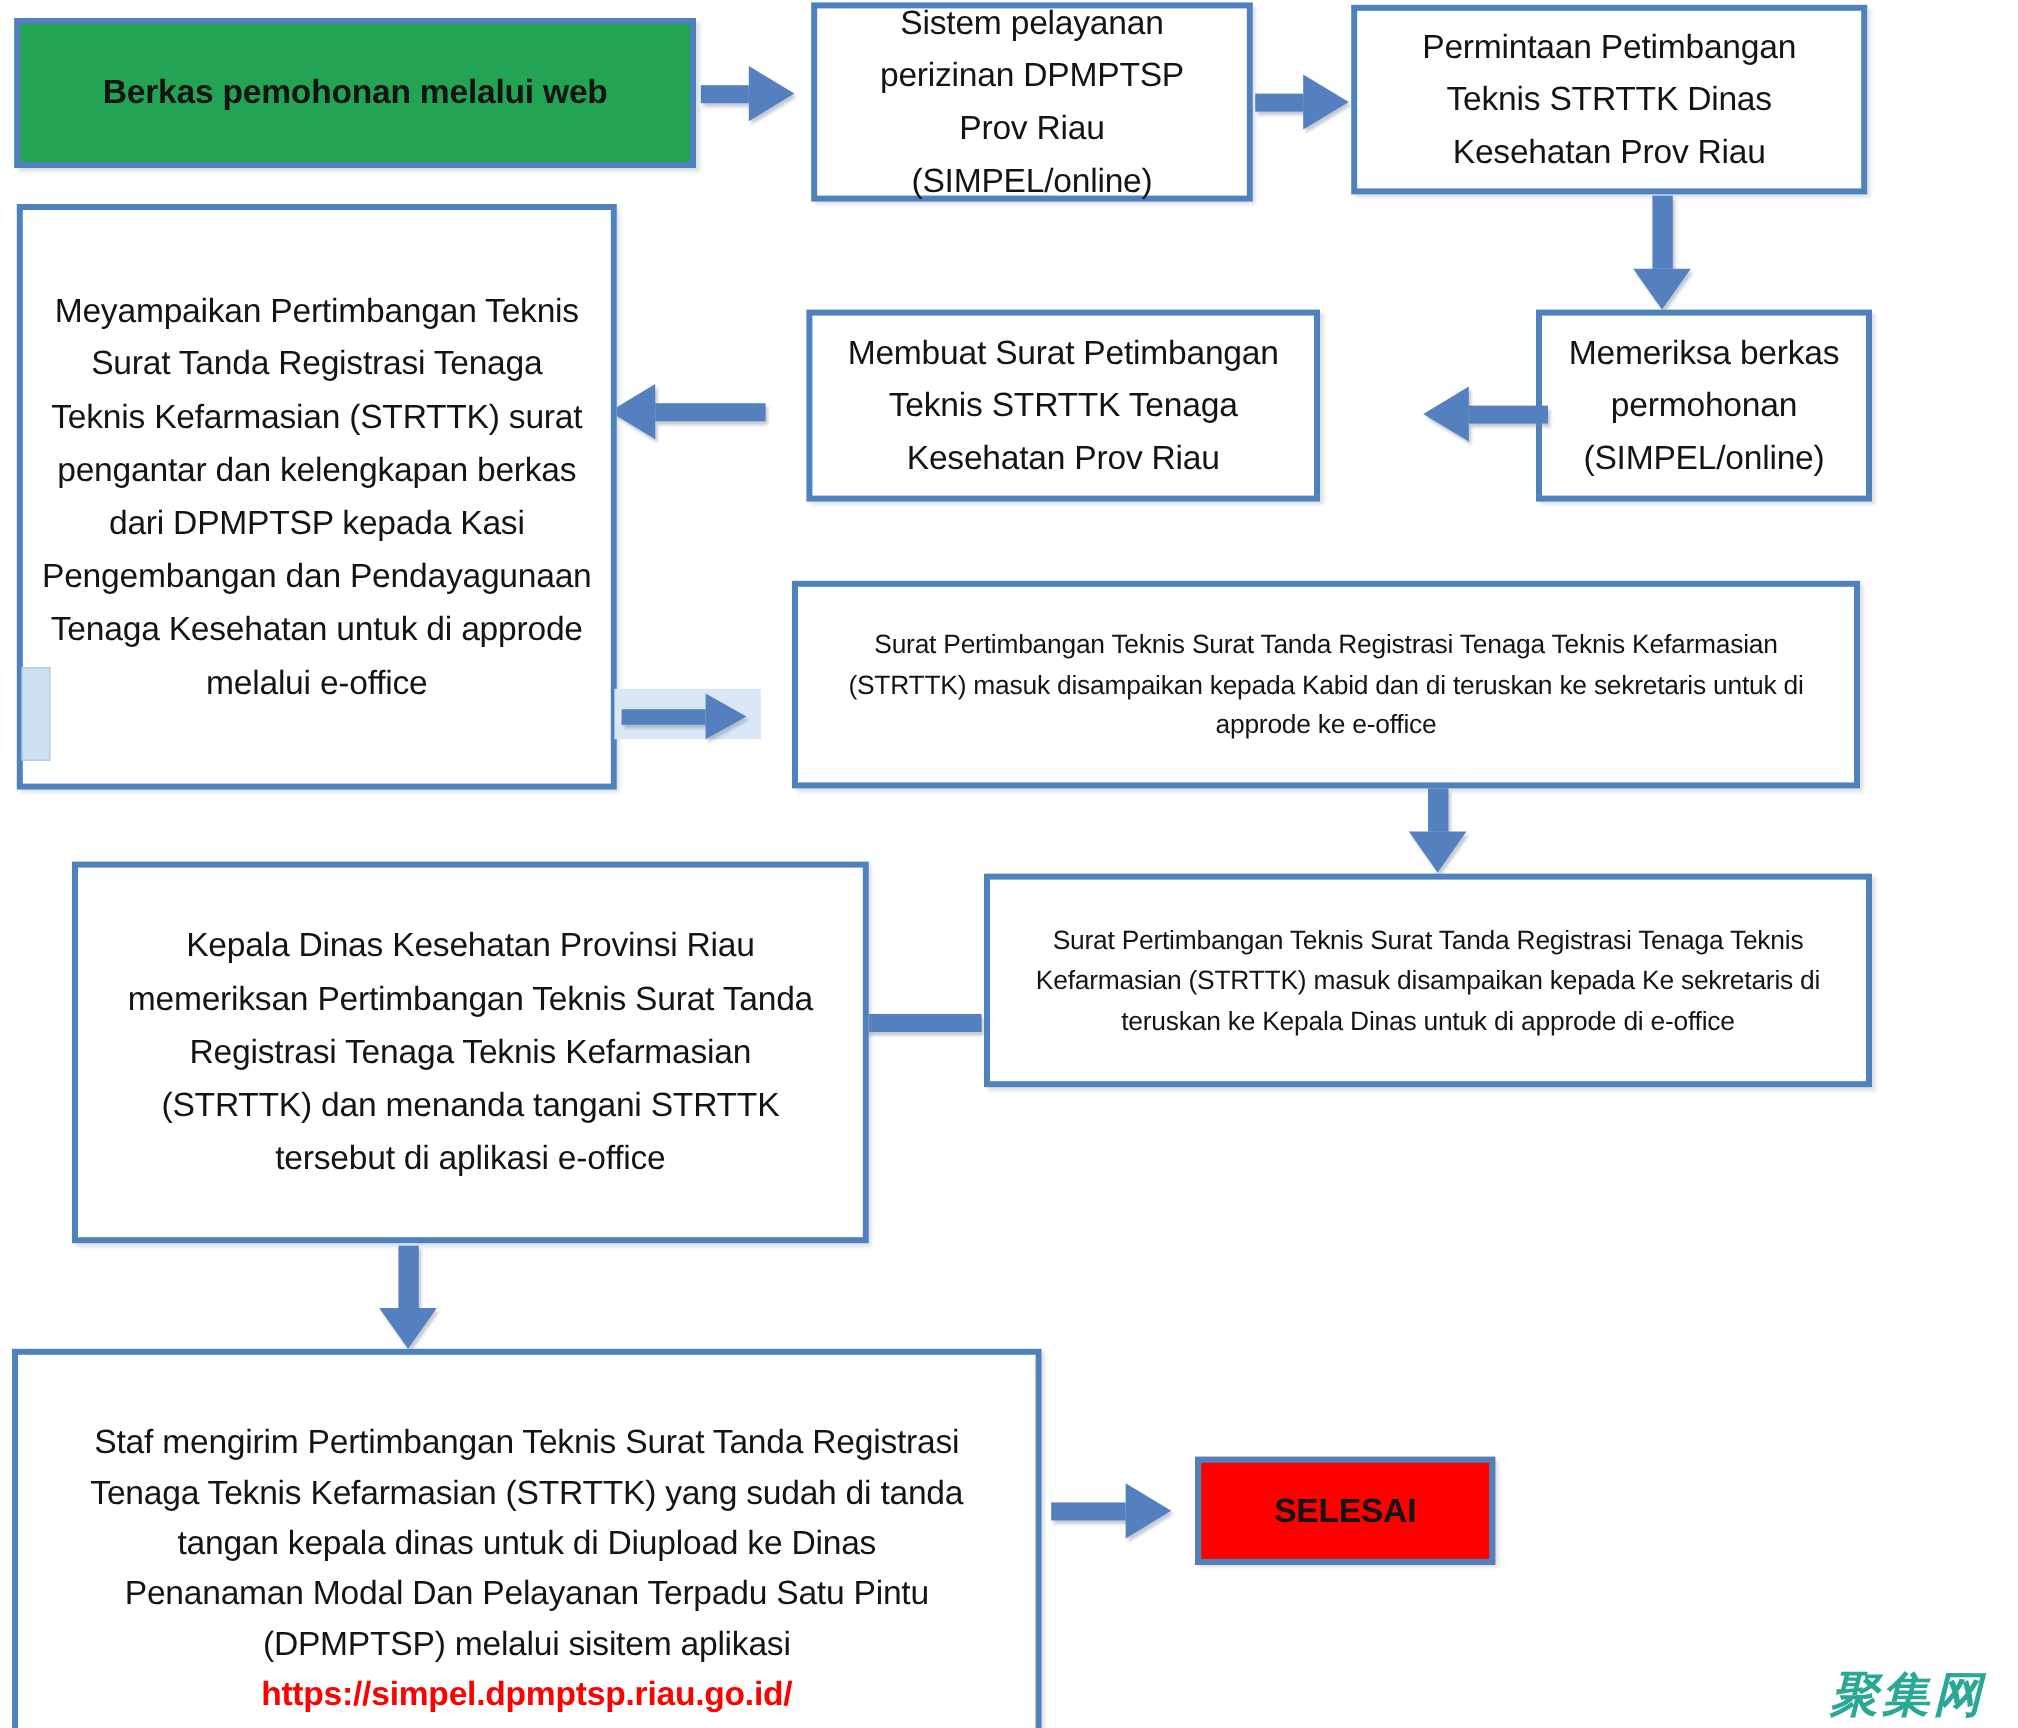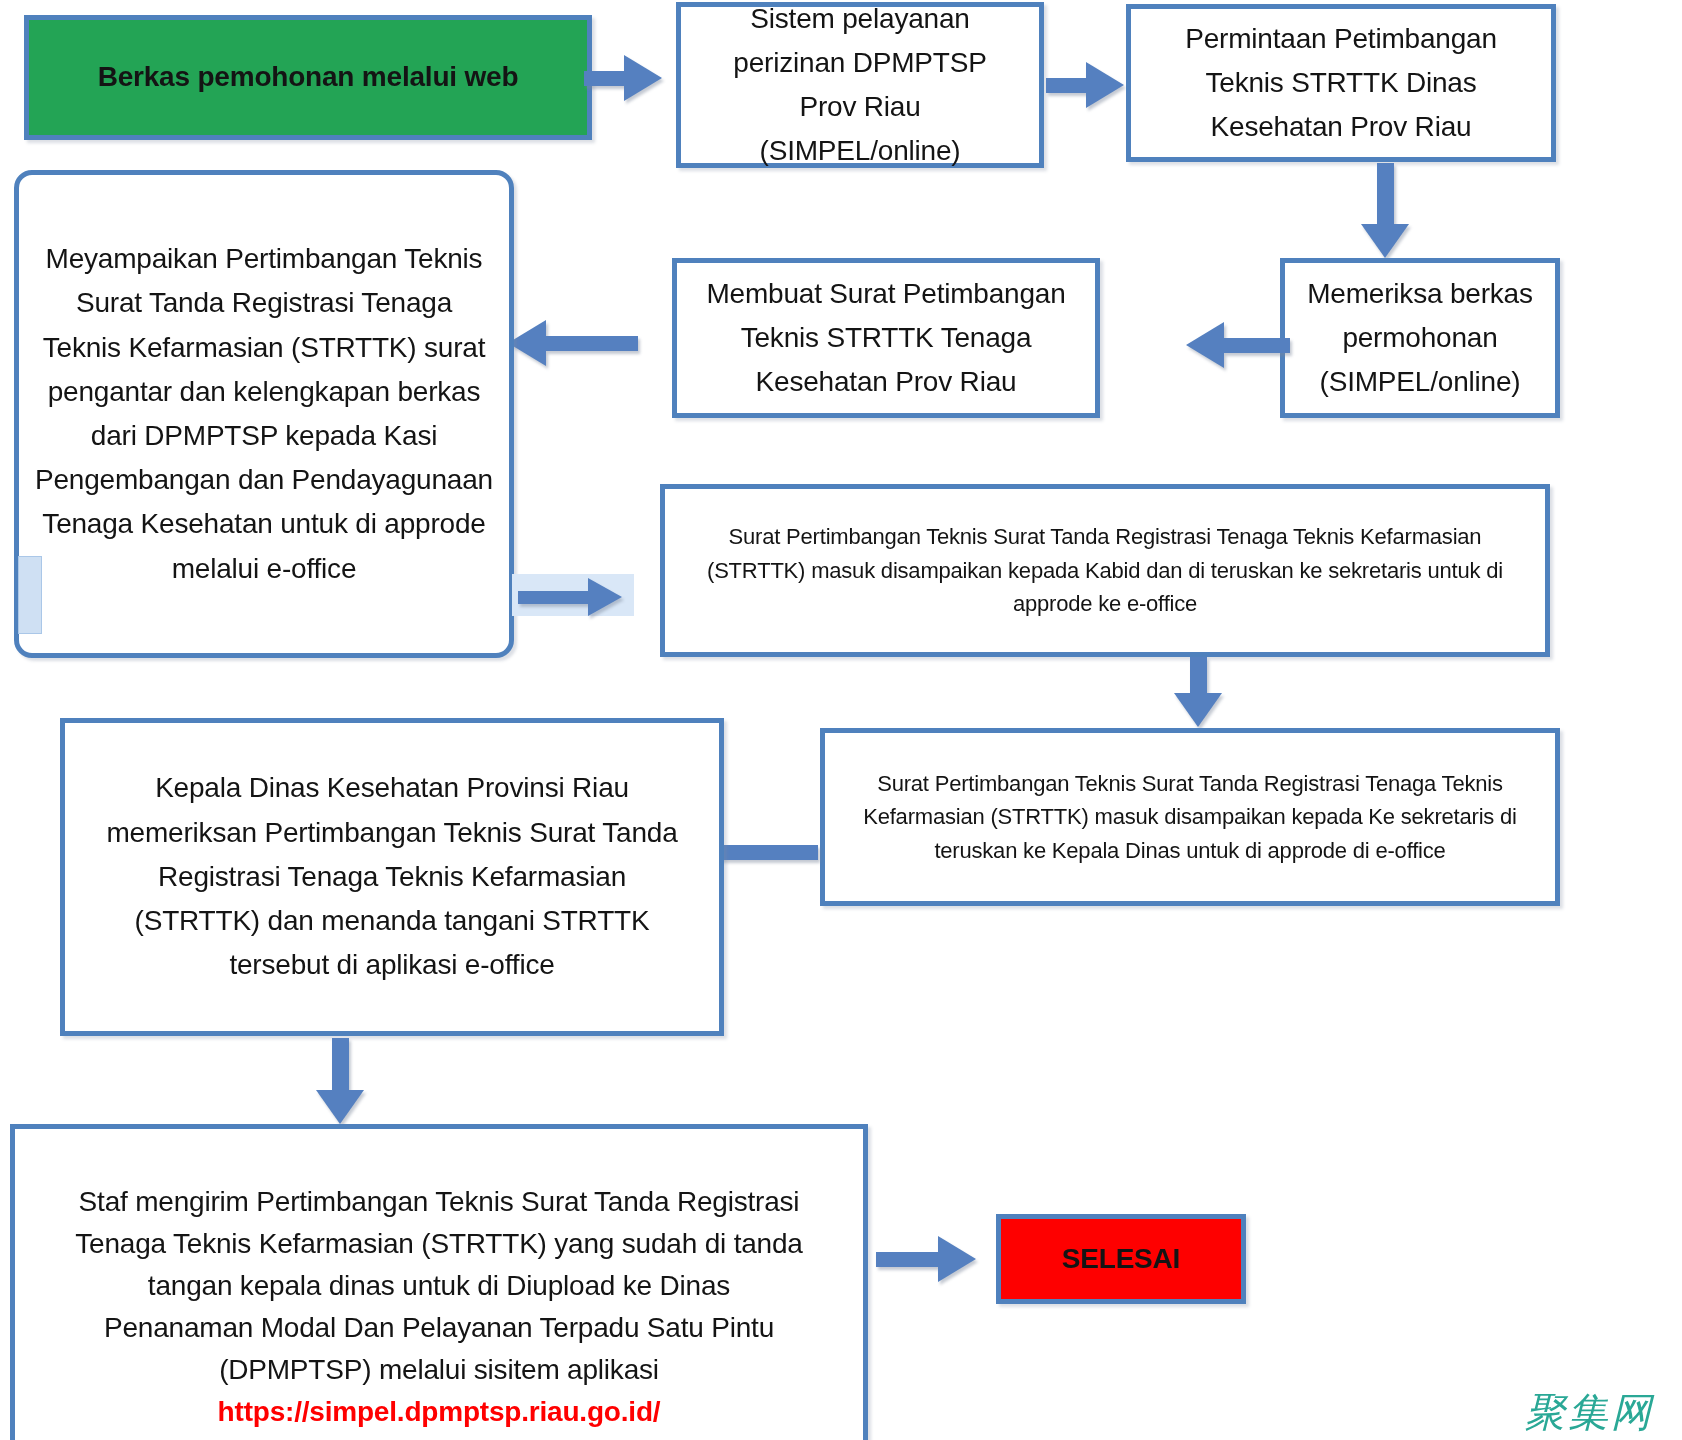--- a/index.html
+++ b/index.html
@@ -11,21 +11,21 @@
     position:absolute;background:#ffffff;
     border:5px solid var(--border-blue,#4f81bd);
     box-sizing:border-box;
     display:flex;align-items:center;justify-content:center;
     text-align:center;
     box-shadow:3px 3px 3px rgba(130,140,160,.28);
   }
   .label{font-size:28px;line-height:1.58;letter-spacing:-0.2px;}
   .label.small{font-size:22px;line-height:1.52;padding-left:16px;}
   .bold{font-weight:700;}
-  .green{background:var(--green-fill,#23a455);margin-left:12px;}
+  .green{background:var(--green-fill,#23a455);}
   .redfill{background:var(--red-fill,#fe0000);}
   .url{color:var(--url-red,#ff0000);}
   .pad16{padding:0 16px;}
   .pad26{padding:0 26px;}
   .pad30{padding:0 30px;}
   .pad55{padding:0 55px;}
 
   .arrow{position:absolute;display:flex;filter:drop-shadow(2px 3px 1.5px rgba(125,135,155,.45));}
   .arrow .stem{background:var(--arrow-blue,#5580c0);}
   .arrow-right,.arrow-left{flex-direction:row;align-items:center;}
@@ -34,21 +34,21 @@
   .arrow-left .head{width:0;height:0;border-top:23px solid transparent;border-bottom:23px solid transparent;border-right:38px solid var(--arrow-blue,#5580c0);}
   .arrow-down{flex-direction:column;align-items:center;}
   .arrow-down .stem{flex:1;width:17px;}
   .arrow-down .head{width:0;height:0;border-left:24px solid transparent;border-right:24px solid transparent;border-top:34px solid var(--arrow-blue,#5580c0);}
 
   .hl-rect{position:absolute;background:#d9e7f7;}
   .mini-rect{position:absolute;background:#cfe0f3;border:1px solid #aac7e8;box-sizing:border-box;}
 
   .watermark{
     position:absolute;right:28px;bottom:0px;
-    font-size:40px;font-weight:400;font-style:italic;letter-spacing:3px;
+    font-size:40px;font-weight:700;font-style:italic;letter-spacing:3px;
     color:var(--watermark-teal,#2aa896);
     margin-top:36px;
   }
 </style>
 </head>
 <body>
 
 <div class="canvas">
 
   <div class="node green" style="left:12px;top:15px;width:568px;height:125px;">
@@ -91,21 +91,21 @@
 
   <div class="node" style="left:672px;top:258px;width:428px;height:160px;">
     <div class="label pad16">Membuat Surat Petimbangan Teknis STRTTK Tenaga Kesehatan Prov Riau</div>
   </div>
 
   <div class="arrow arrow-left" style="left:508px;top:320px;width:130px;height:46px;">
     <div class="head"></div>
     <div class="stem"></div>
   </div>
 
-  <div class="node" style="left:14px;top:170px;width:500px;height:488px;border-radius:18px;">
+  <div class="node" style="left:14px;top:170px;width:500px;height:488px;">
     <div class="label pad16">Meyampaikan  Pertimbangan Teknis Surat Tanda Registrasi Tenaga Teknis Kefarmasian (STRTTK) surat pengantar dan kelengkapan berkas dari DPMPTSP kepada Kasi Pengembangan dan Pendayagunaan Tenaga Kesehatan untuk di approde melalui e-office</div>
   </div>
 
   <div class="mini-rect" style="left:18px;top:556px;width:24px;height:78px;"></div>
 
   <div class="hl-rect" style="left:512px;top:574px;width:122px;height:42px;"></div>
   <div class="arrow arrow-right" style="left:518px;top:578px;width:104px;height:38px;">
     <div class="stem" style="height:13px;"></div>
     <div class="head" style="border-top-width:19px;border-bottom-width:19px;border-left-width:34px;"></div>
   </div>

